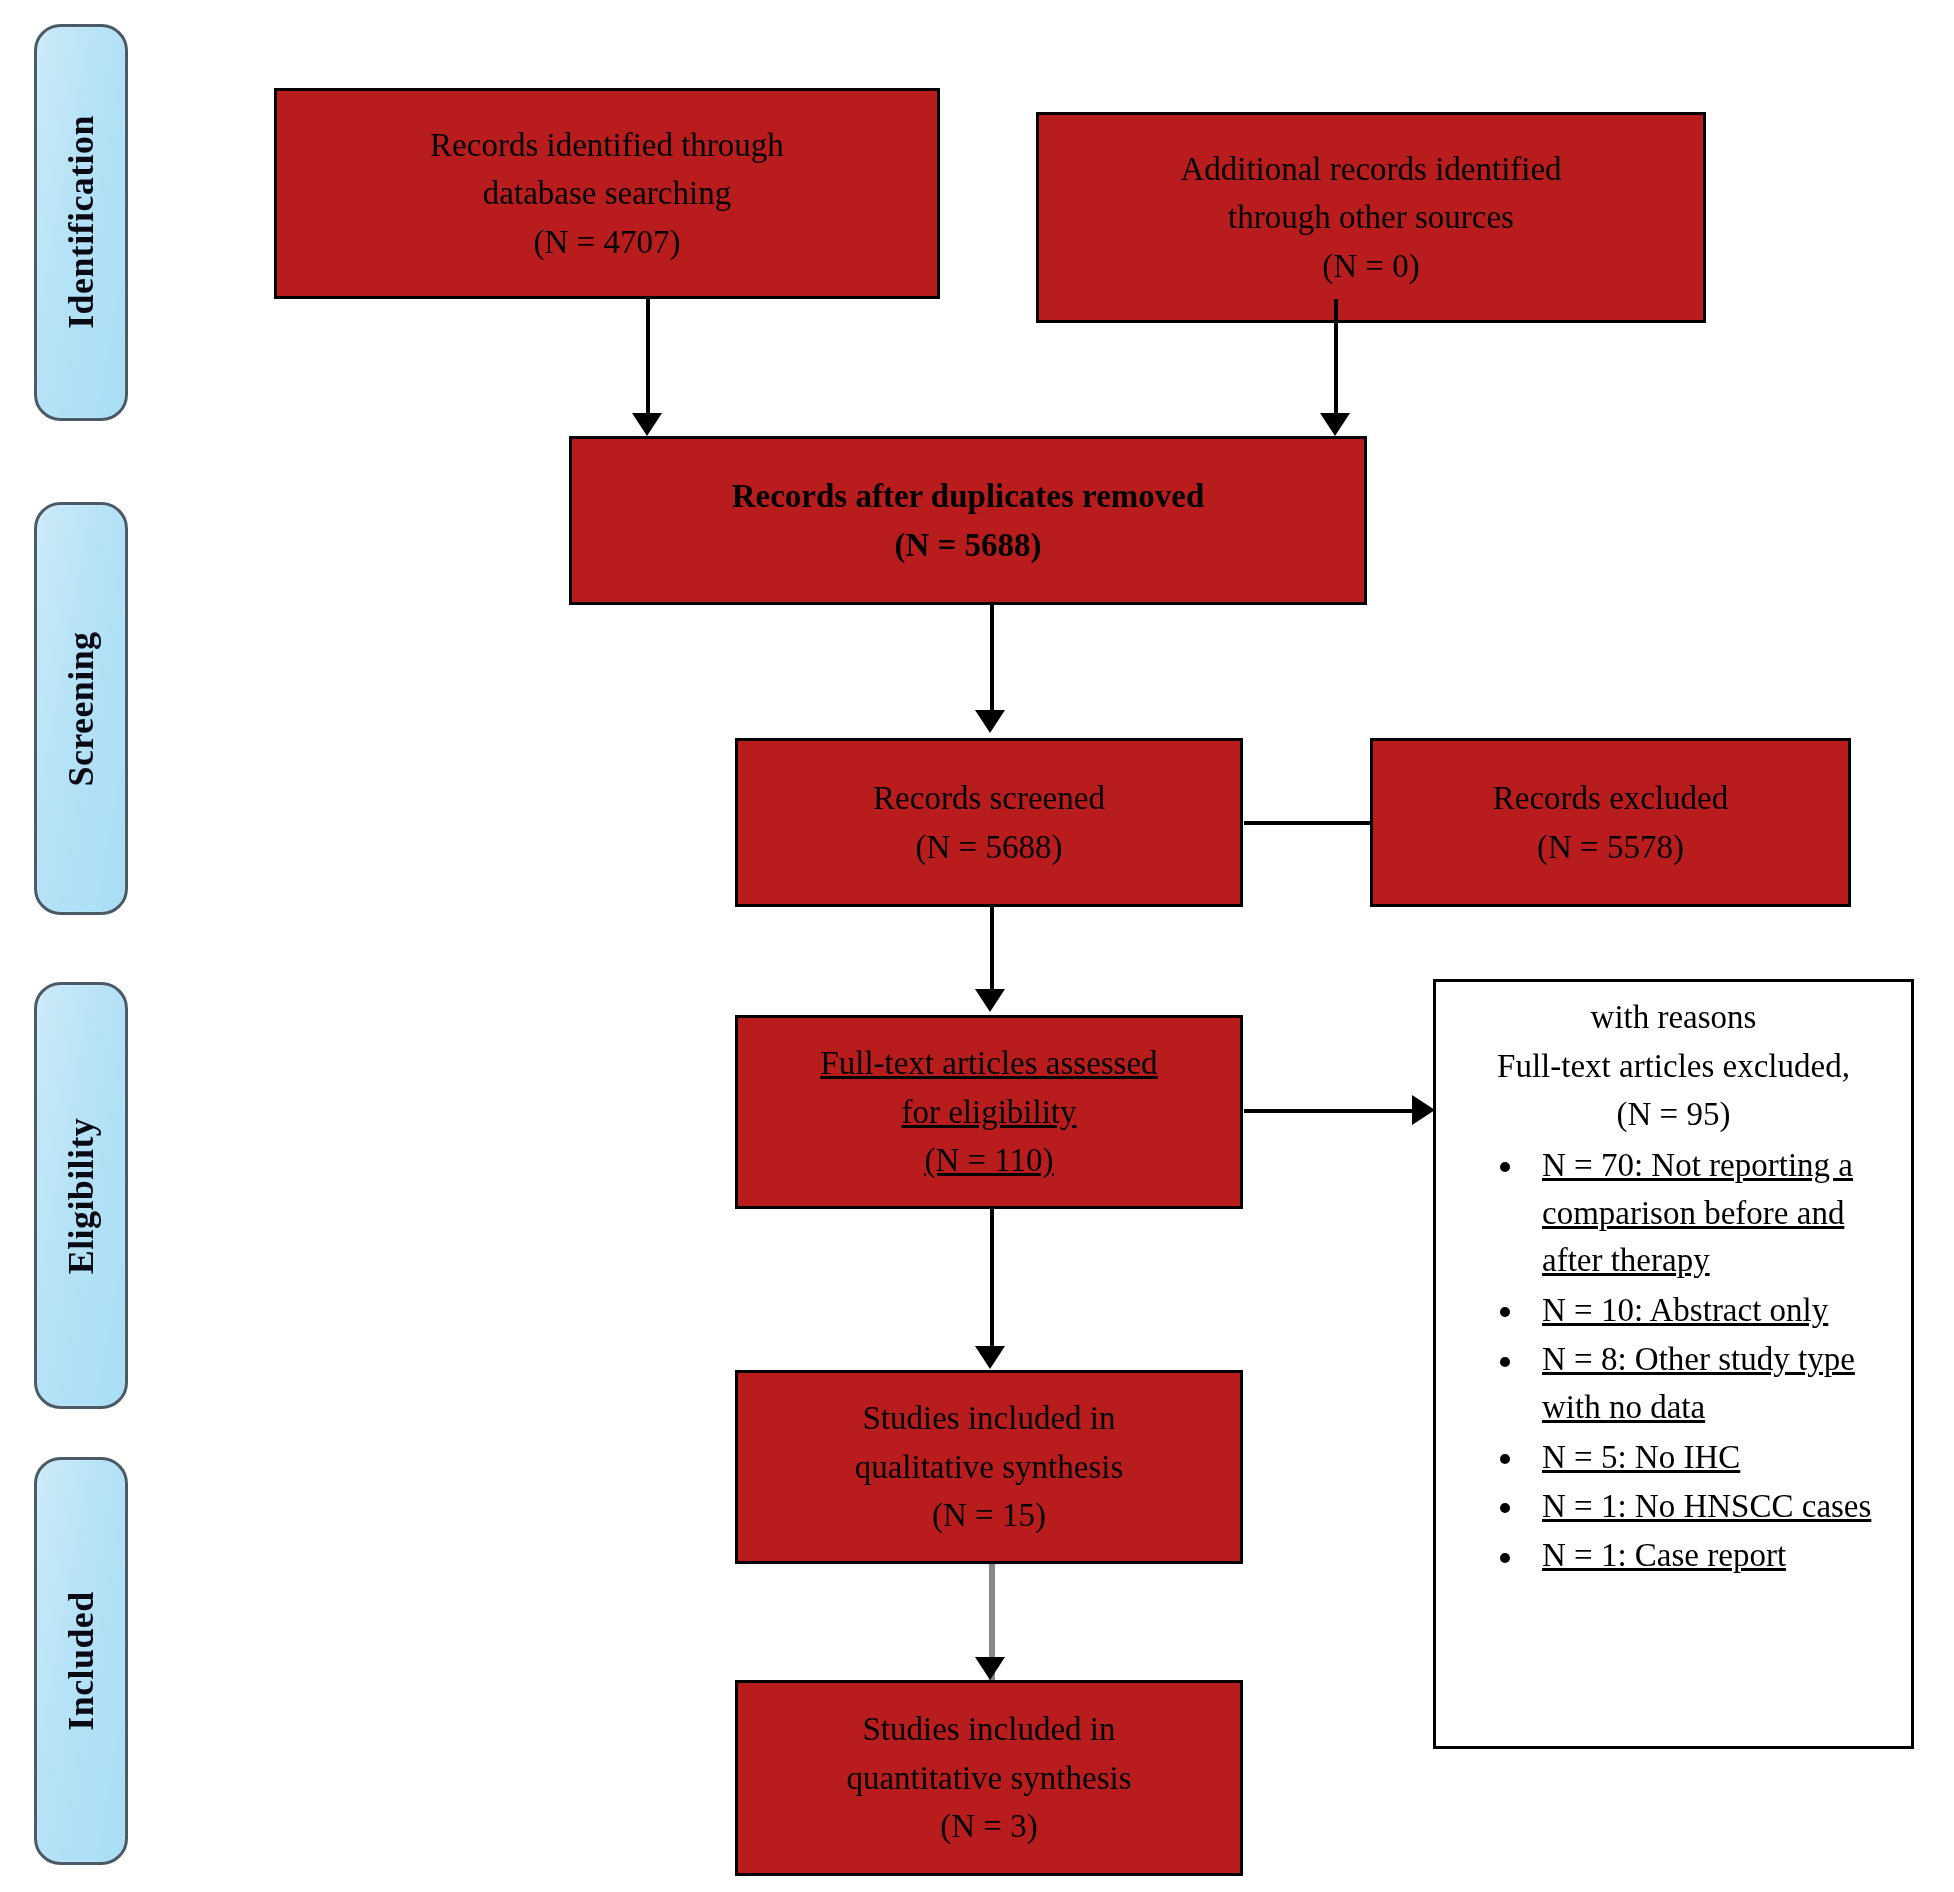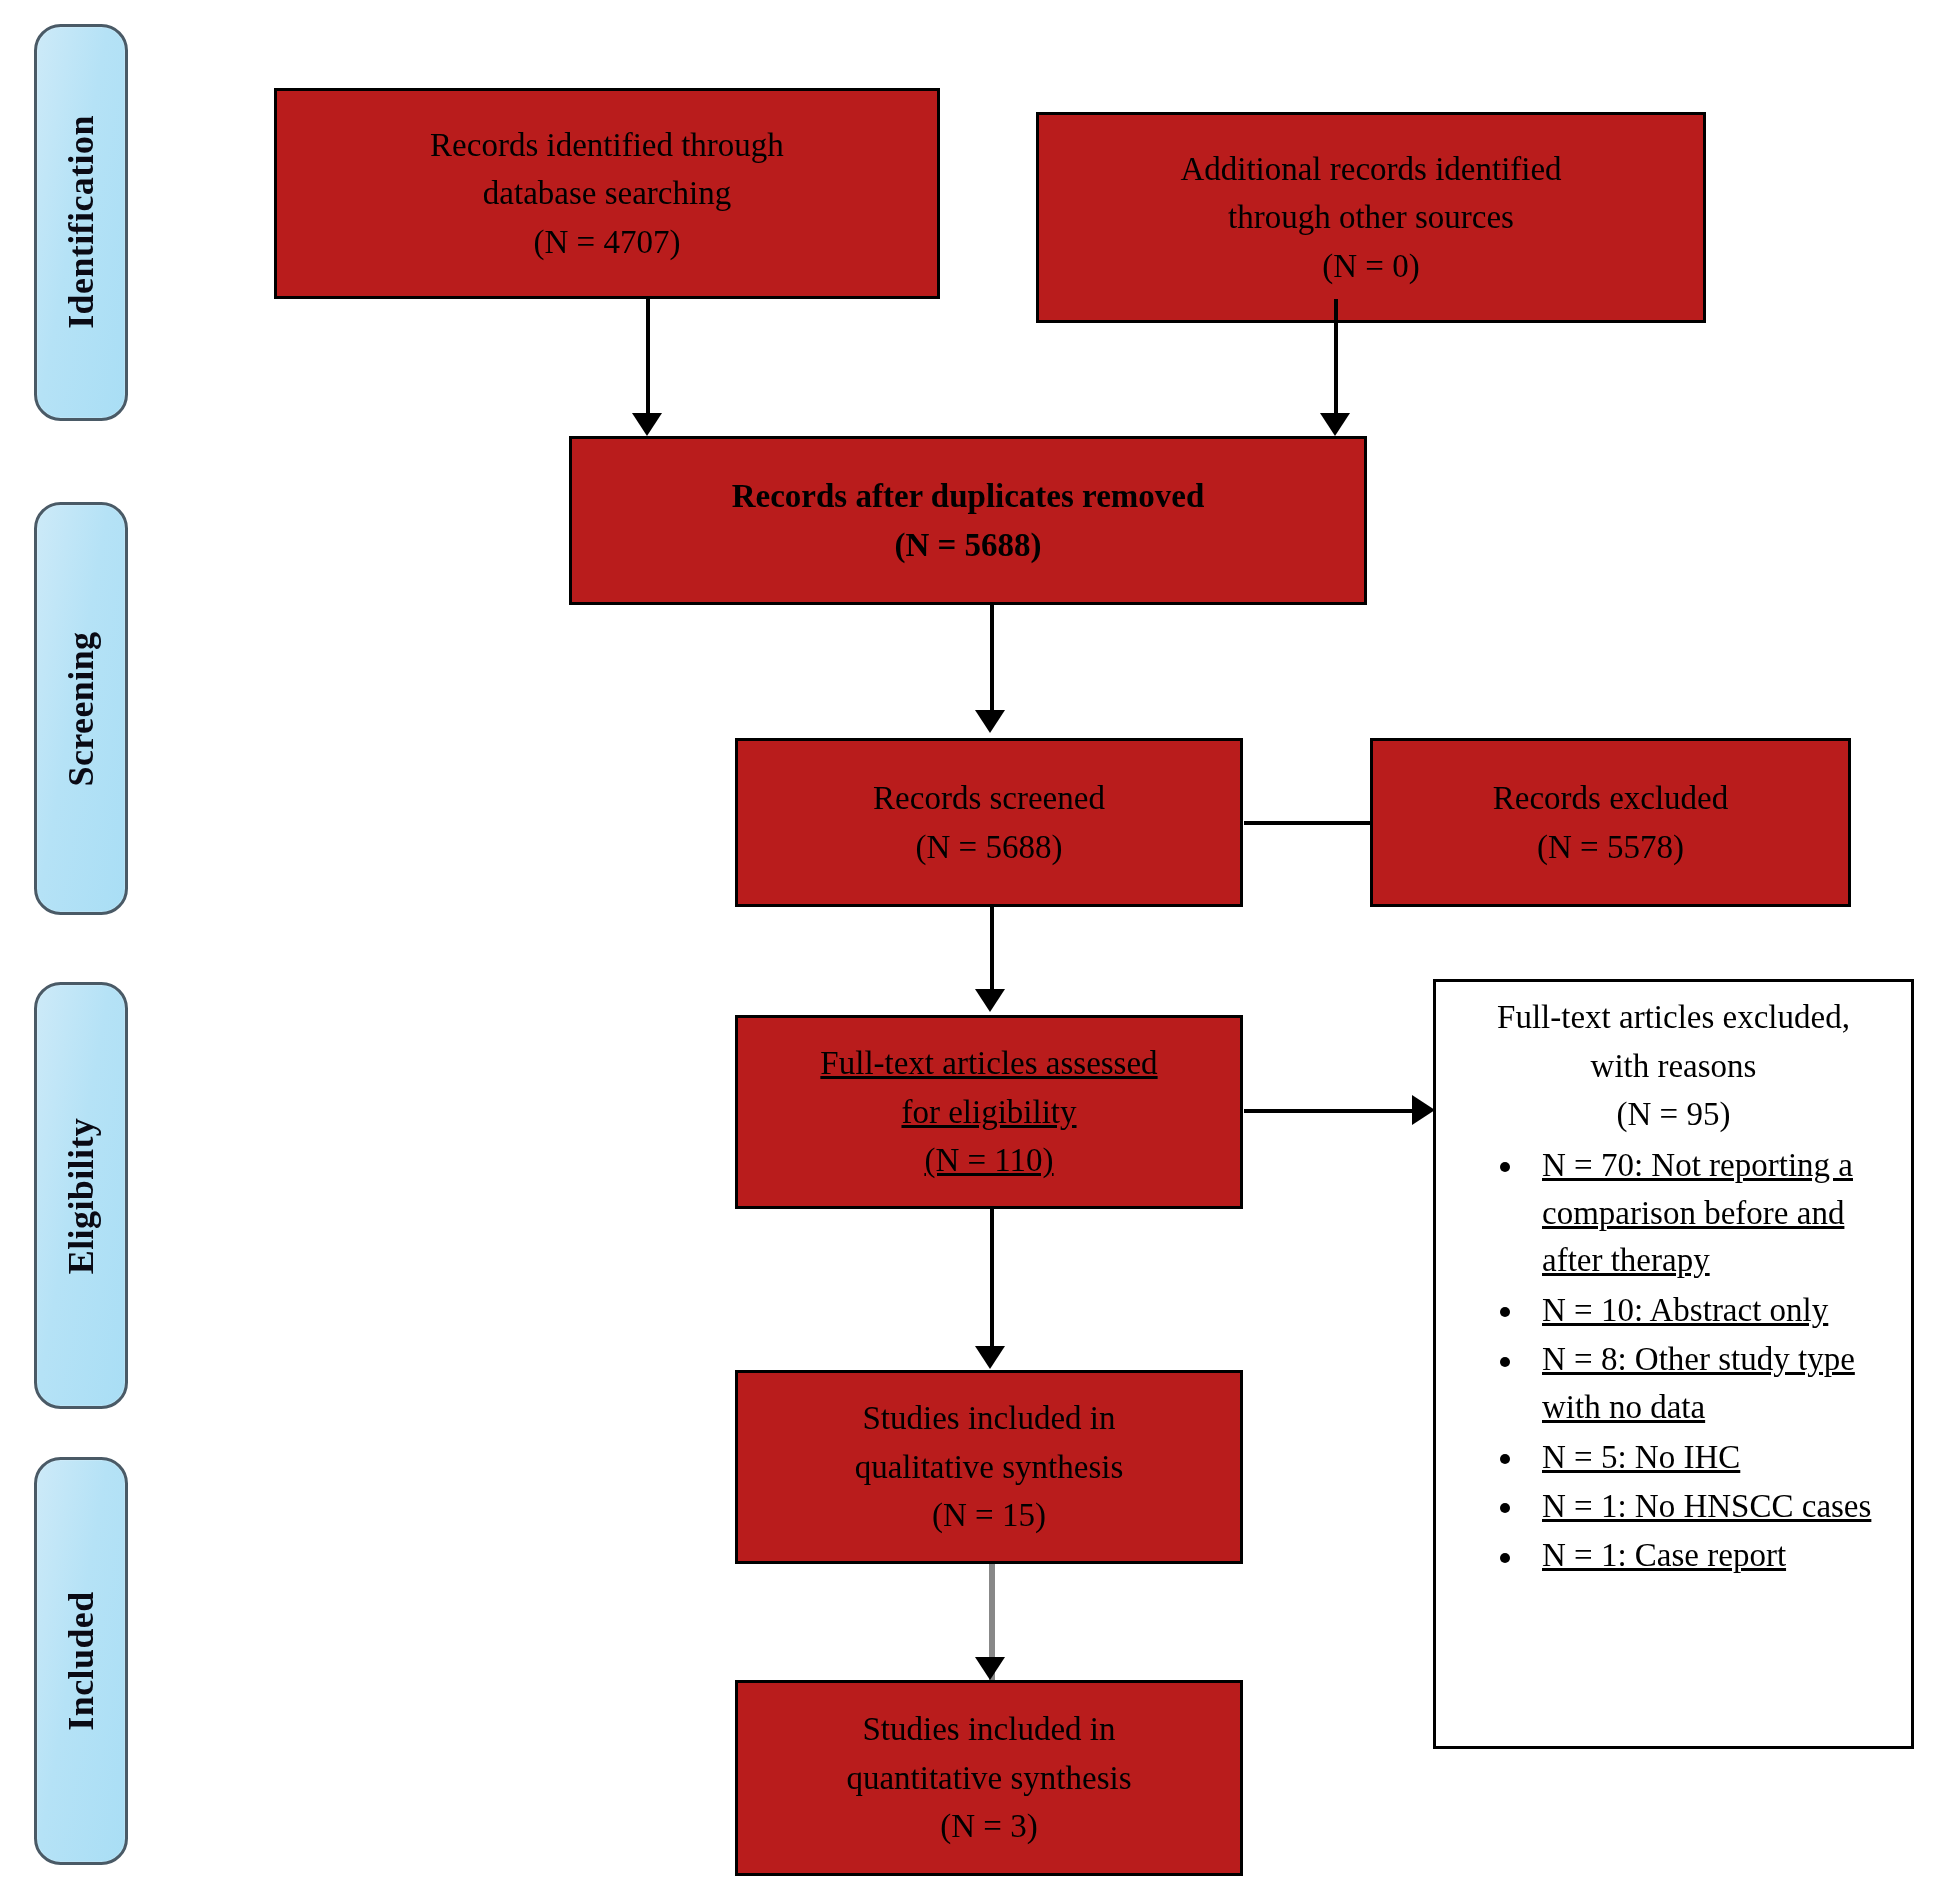--- a/index.html
+++ b/index.html
@@ -198,22 +198,22 @@
     <span class="line">Full-text articles assessed</span>
     <span class="line">for eligibility</span>
     <span class="line">(N = 110)</span>
   </div>
 
   <div class="conn-h" style="left:1244px; top:1109px; width:174px;"></div>
   <div class="arrow-right" style="left:1412px; top:1095px;"></div>
 
   <div class="excl-box" style="left:1433px; top:979px; width:481px; height:770px;">
     <div class="excl-head">
+      <span class="line">with reasons</span>
       <span class="line">Full-text articles excluded,</span>
-      <span class="line">with reasons</span>
       <span class="line">(N = 95)</span>
     </div>
     <ul class="excl-list">
       <li>N = 70: Not reporting a comparison before and after therapy</li>
       <li>N = 10: Abstract only</li>
       <li>N = 8: Other study type with no data</li>
       <li>N = 5: No IHC</li>
       <li>N = 1: No HNSCC cases</li>
       <li>N = 1: Case report</li>
     </ul>

